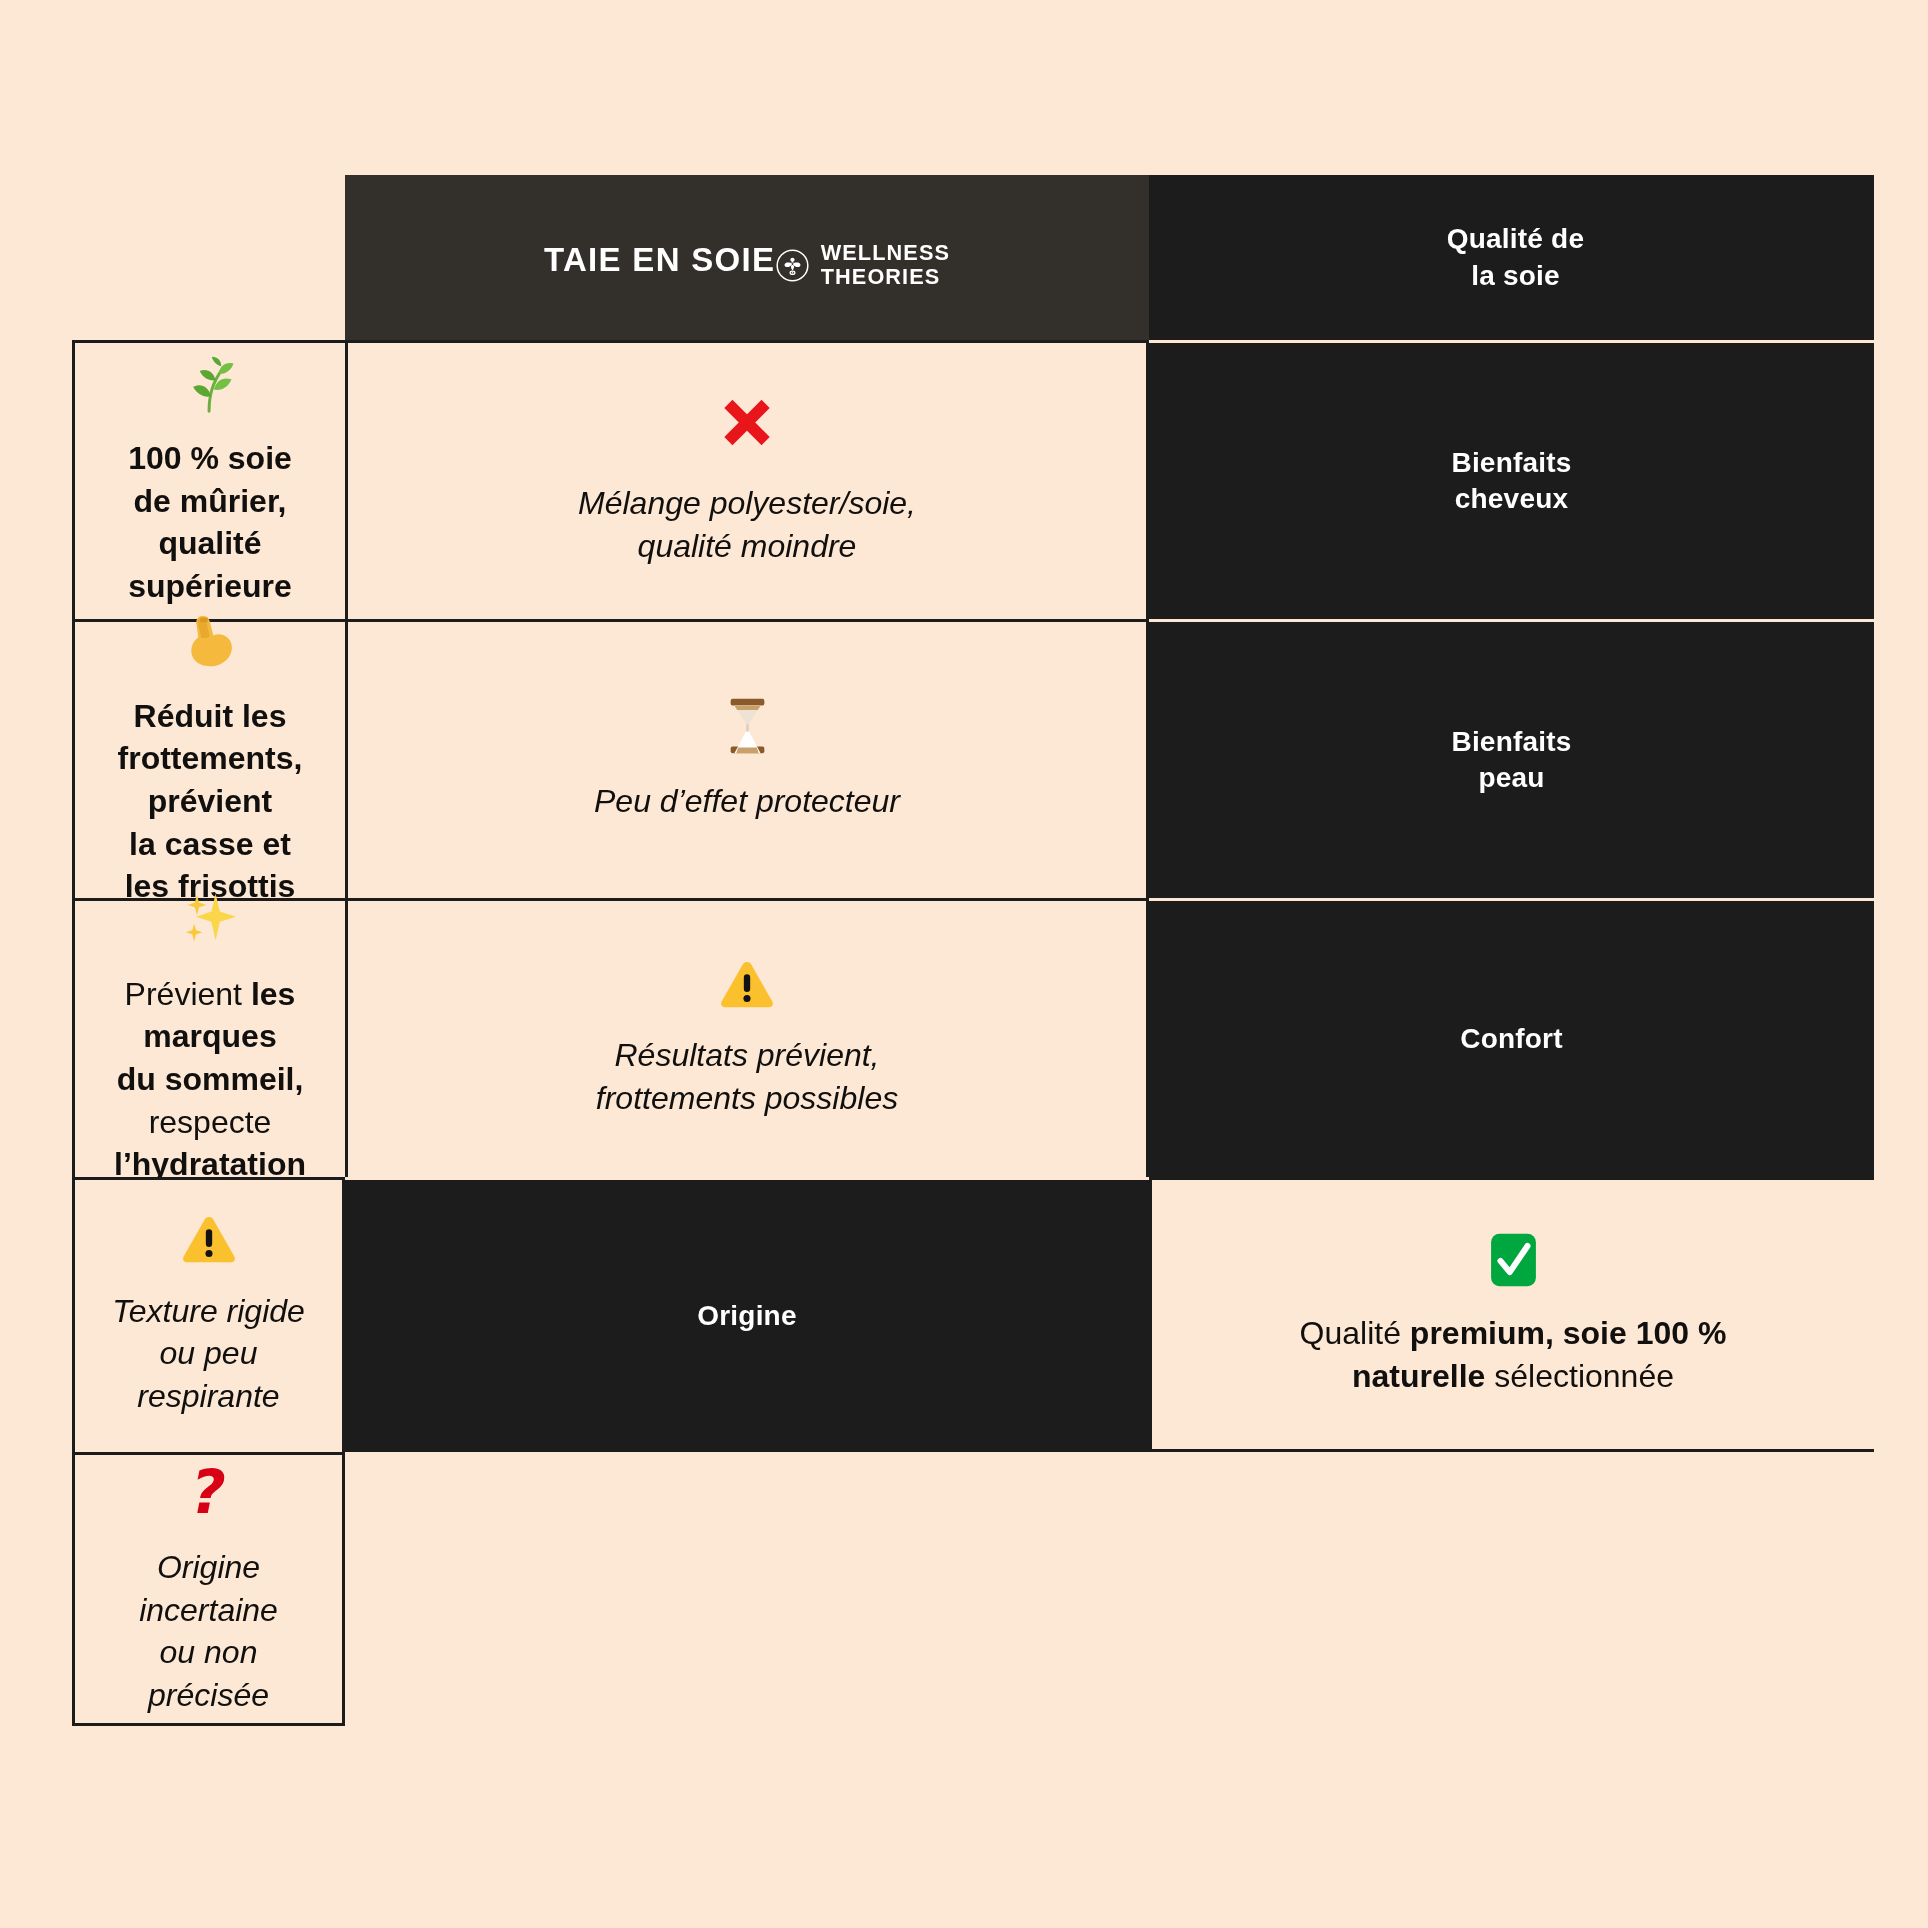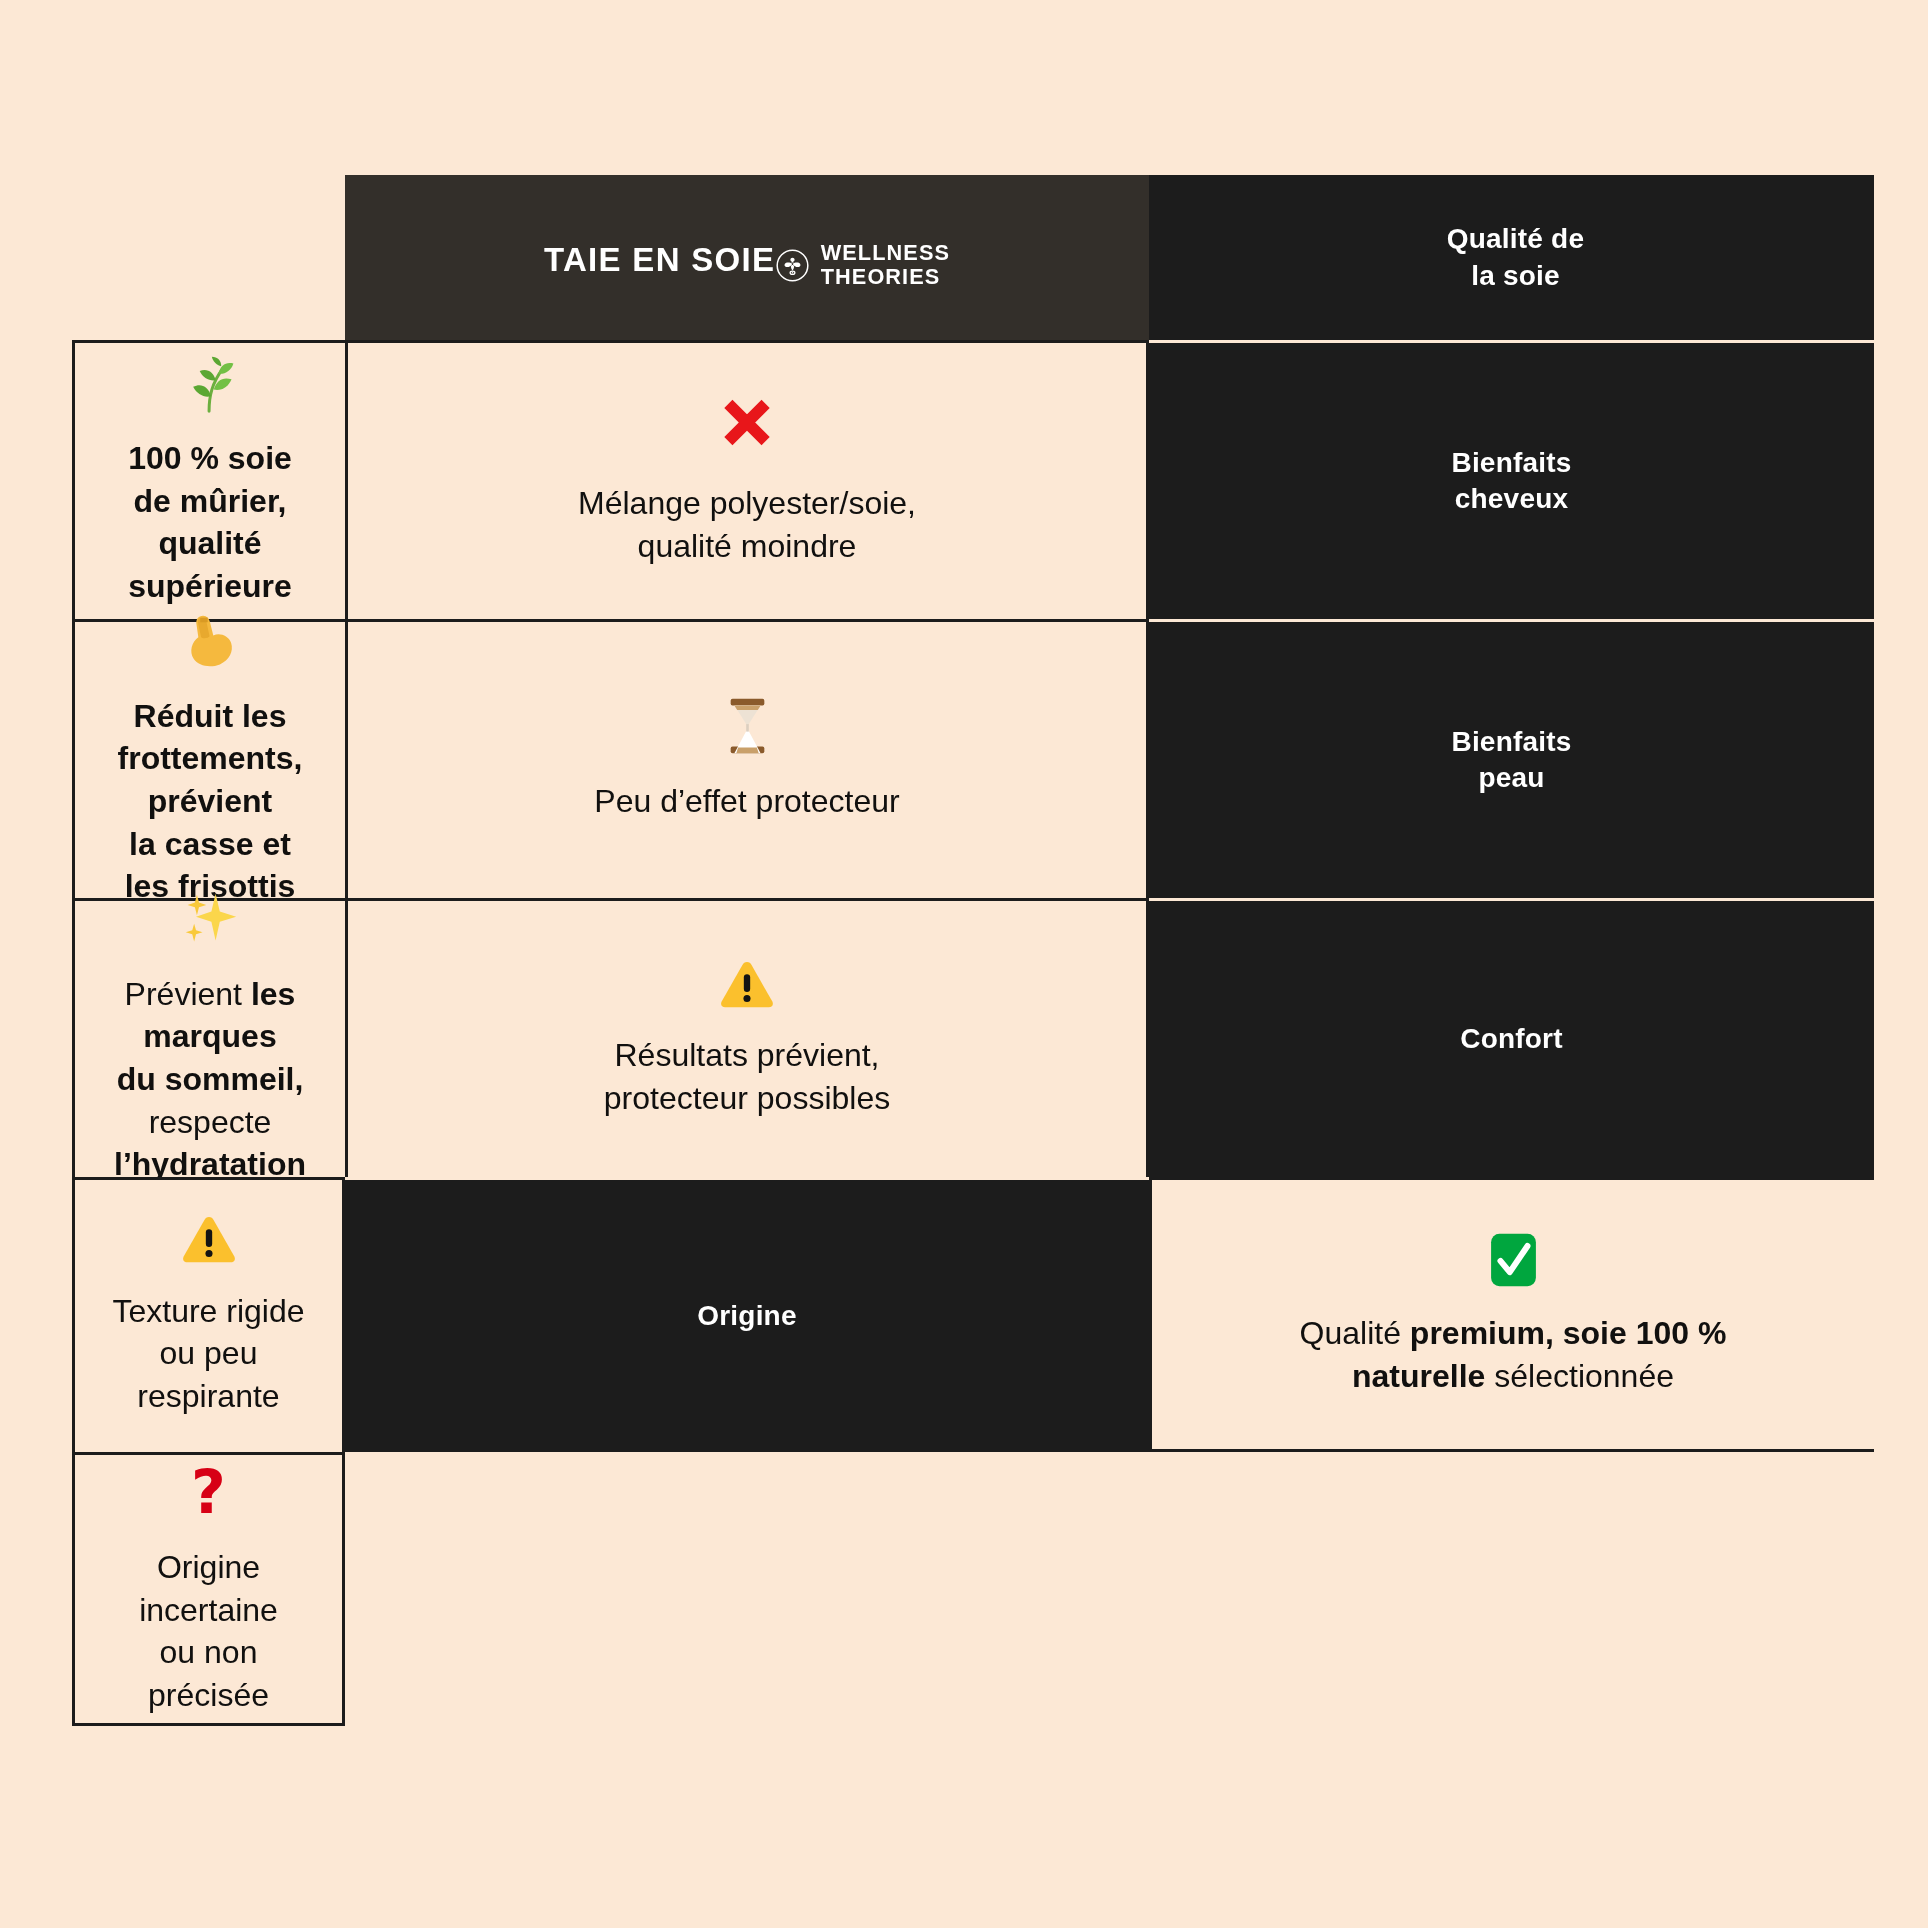--- a/index.html
+++ b/index.html
@@ -75,21 +75,21 @@
     display:flex;flex-direction:column;
     align-items:center;justify-content:center;
     text-align:center;
     padding:9.4px 36px;
     box-sizing:border-box;
     border-top:3.8px solid #1C1C1C;
     border-left:3.8px solid #1C1C1C;
     position:relative;
   }
   .cell.lastrow{border-bottom:3.8px solid #1C1C1C;}
-  .cell.rightmost{border-right:3.8px solid #1C1C1C;}
+  .cell.rightmost{border-right:3.8px solid #1C1C1C;font-style:italic;}
 
   .cell-icon{
     font-size:53px;line-height:1;
     margin-bottom:24.5px;
     display:block;
     font-family:"DejaVu Sans",sans-serif;
   }
   .cell-icon.redq{color:#D70015;font-weight:700;font-size:60px;}
   .cell-text{
     font-size:32px;line-height:1.33;color:#11100F;
@@ -230,21 +230,21 @@
       <div class="cell rightmost">
         <span class="cell-icon tri-wrap">
           <svg viewBox="0 0 60 54" width="56" height="51" aria-hidden="true">
             <path d="M30 3 C32.4 3 33.8 4.3 34.9 6.2 L57 45 C58.8 48.3 57.2 51.5 53.4 51.5 H6.6 C2.8 51.5 1.2 48.3 3 45 L25.1 6.2 C26.2 4.3 27.6 3 30 3Z" fill="#FBC02D"></path>
             <rect x="26.6" y="16" width="6.8" height="19" rx="3.4" fill="#131313"></rect>
             <circle cx="30" cy="42" r="3.8" fill="#131313"></circle>
           </svg>
         </span>
         <div class="cell-text">
           <span>Résultats prévient,</span><br>
-          <span>protecteur possibles</span>
+          <span>frottements possibles</span>
         </div>
       </div>
 
       <div class="rowlabel">
         <div>
           <span>Confort</span>
         </div>
       </div>
       <div class="cell rightmost">
         <span class="cell-icon tri-wrap">

